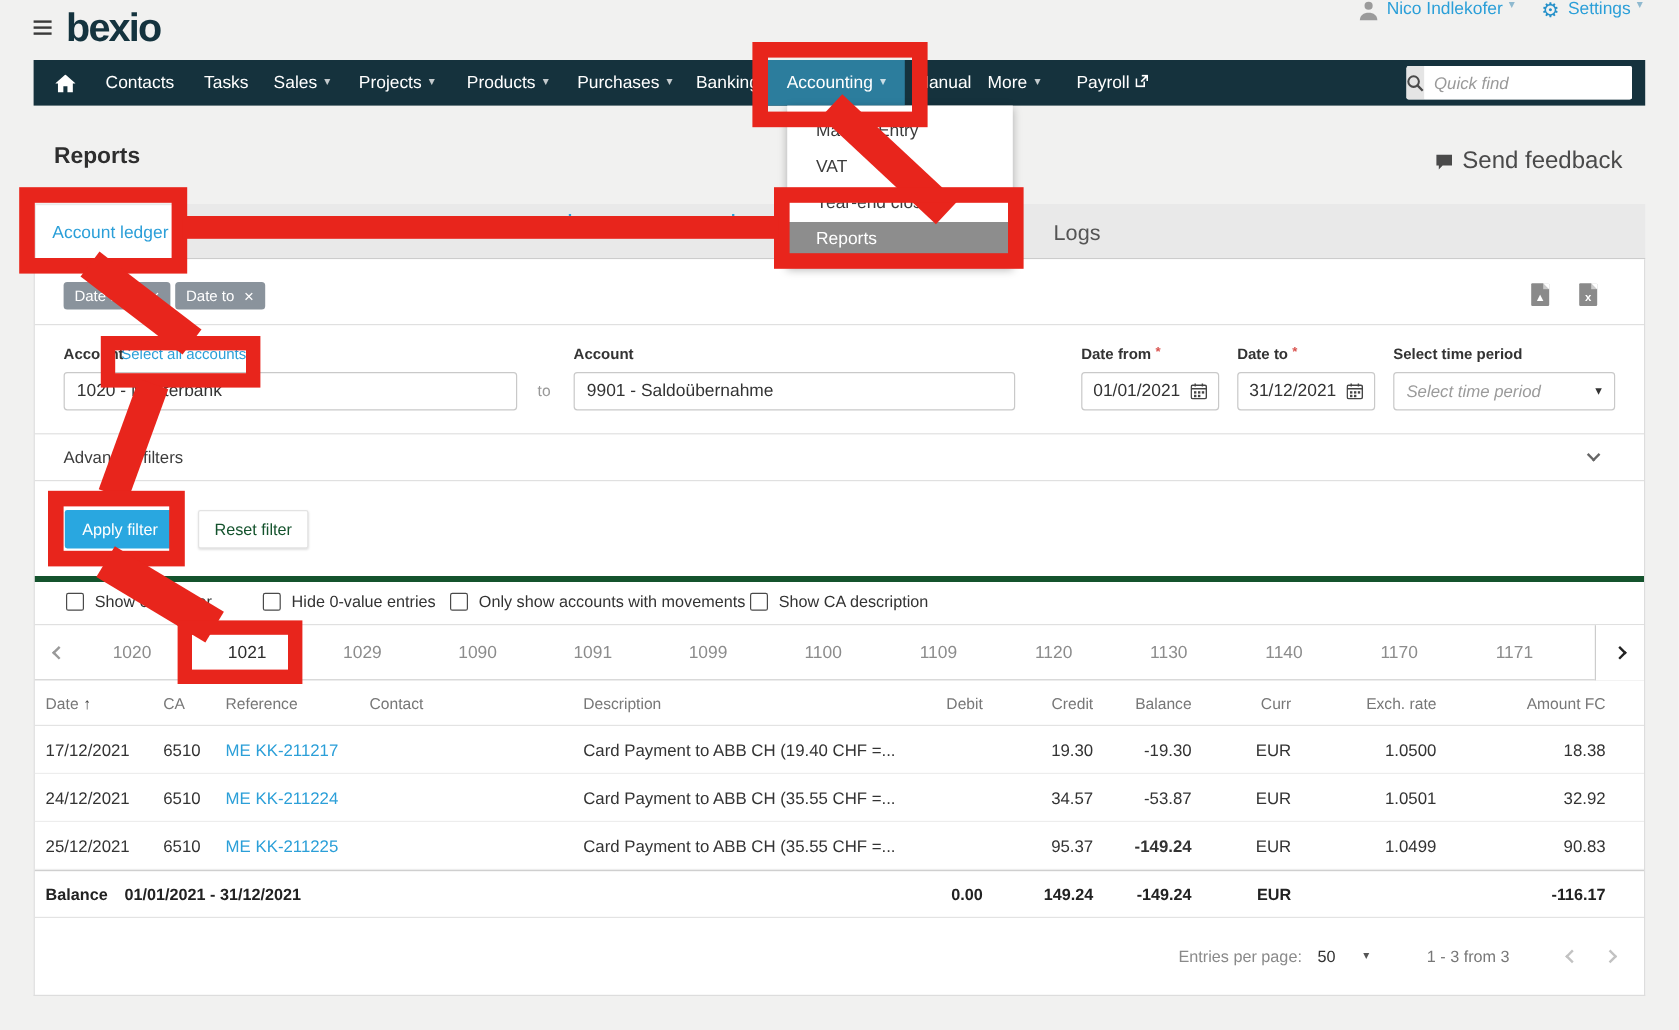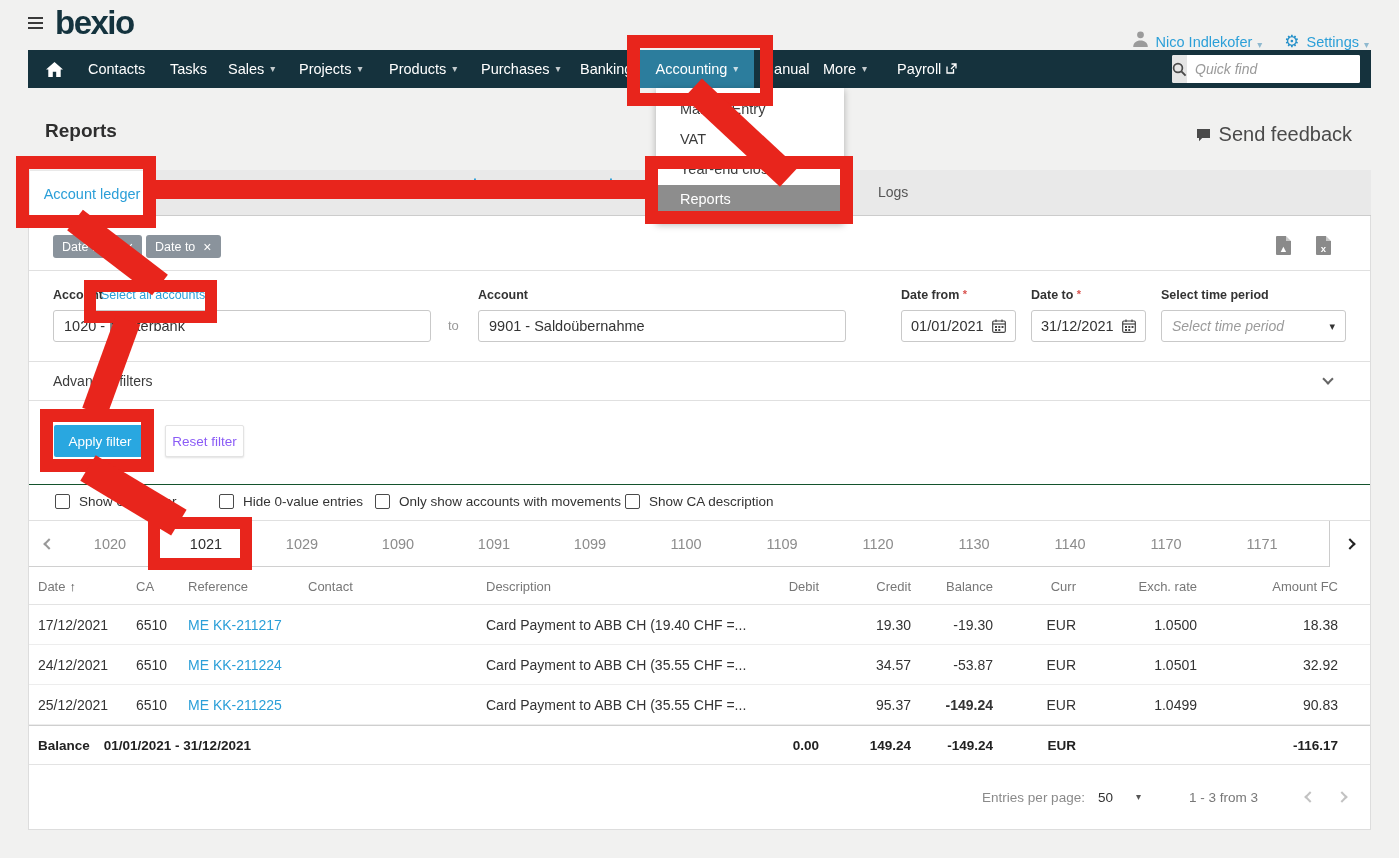--- a/index.html
+++ b/index.html
@@ -9,21 +9,21 @@
     background:#f1f1f0;
     position:relative;
     overflow:hidden;
     color:#333;
   }
   
   .topbar { position:absolute; top:0; left:0; width:1399px; height:50px; }
   .hamburger { position:absolute; left:28px; top:17px; width:15px; cursor:pointer; }
   .hamburger i { display:block; height:2px; background:#3a3a3a; margin-bottom:3px; }
   .logo { position:absolute; left:55px; top:4px; font-size:33px; font-weight:bold; color:#14333e; letter-spacing:-1.5px; }
-  .topbar-right { position:absolute; right:30px; top:0; height:50px; display:flex; align-items:flex-end; font-size:14.5px; color:#2b9fd8; }
+  .topbar-right { position:absolute; right:30px; top:0; height:50px; display:flex; align-items:flex-start; font-size:14.5px; color:#2b9fd8; }
   .topbar-right .lbl { margin:0 5px 0 7px; }
   .caret { font-size:10px; color:#2b9fd8; line-height:1; }
   .caret.dim { color:#8fb9cf; }
   .gear-glyph { font-size:17px; color:#2590c9; margin-left:22px; line-height:1; }
   
   .navbar { position:absolute; left:28px; top:50px; width:1343px; height:38px; background:#15323d; }
   .nav-item { position:absolute; top:0; height:38px; display:flex; align-items:center; color:#fff; font-size:14.5px; cursor:pointer; white-space:nowrap; }
   .nav-item .caret { color:rgba(255,255,255,.75); margin-left:6px; }
   .ni-home{left:18px} .ni-0{left:60px} .ni-1{left:142px} .ni-2{left:200px} .ni-3{left:271px}
   .ni-4{left:361px} .ni-5{left:453px} .ni-6{left:552px}
@@ -39,21 +39,21 @@
   .acc-menu .item { height:30px; line-height:30px; padding-left:24px; font-size:14.5px; color:#3c3c3c; cursor:pointer; }
   .acc-menu .item.highlight { background:#8d8d8d; color:#fff; height:28px; line-height:28px; margin:1px; padding-left:23px; }
   
   .page-title { position:absolute; left:45px; top:120px; font-size:19px; font-weight:bold; color:#2e2e2e; }
   .send-feedback { position:absolute; right:47px; top:123px; display:flex; align-items:center; gap:8px; font-size:20px; color:#4a4a4a; cursor:pointer; }
   
   .tabstrip { position:absolute; left:28px; top:170px; width:1343px; height:46px; background:#e9e9e9; border-bottom:1px solid #cccccc; z-index:1; }
   .tab-active { position:absolute; left:2px; top:1px; width:124px; height:45px; background:#fff; color:#2b9fd8; font-size:14.5px; display:flex; align-items:center; justify-content:center; cursor:pointer; }
   .tab-plus { position:absolute; top:3px; color:#2ba0da; font-size:17px; font-weight:bold; cursor:pointer; }
   .tp-1{left:442px} .tp-2{left:578px}
-  .tab-logs { position:absolute; left:850px; top:14px; color:#555; font-size:14px; cursor:pointer; }
+  .tab-logs { position:absolute; left:850px; top:14px; color:#555; font-size:18px; cursor:pointer; }
   
   .panel { position:absolute; left:28px; top:216px; width:1343px; height:614px; background:#fff; border:1px solid #ddd; border-top:none; z-index:1; }
   .sec { position:absolute; left:0; width:100%; }
   .sec-chips { top:0; height:55px; border-bottom:1px solid #e0e0e0; }
   .chip { position:absolute; top:19px; height:23px; background:#8a939c; border-radius:3px; color:#fff; font-size:12.5px; display:flex; align-items:center; gap:8px; padding:0 9px; cursor:pointer; }
   .chip .x { font-size:14px; line-height:1; cursor:pointer; }
   .chip-0{left:24px} .chip-1{left:117px}
   .file-icon { position:absolute; top:20px; width:15px; height:19px; background:#8a8a8a; border-radius:1px; cursor:pointer; }
   .file-icon::after { content:""; position:absolute; top:0; right:0; width:0; height:0; border-top:5px solid #fff; border-left:5px solid rgba(255,255,255,.55); }
   .file-icon .fl { position:absolute; bottom:1px; left:0; right:0; text-align:center; color:#fff; font-size:9.5px; font-weight:bold; }
@@ -74,24 +74,24 @@
   .selbox .ph { font-style:italic; color:#9b9b9b; font-size:14px; }
   .selbox .caret { color:#333; font-size:11px; }
   
   .sec-adv { top:146px; height:39px; border-bottom:1px solid #e0e0e0; }
   .adv-lbl { position:absolute; left:24px; top:11px; font-size:14px; color:#3c3c3c; }
   .chev { display:inline-block; width:8px; height:8px; border-right:2px solid #666; border-bottom:2px solid #666; }
   .chev.down { transform:rotate(45deg); }
   .chev.left { transform:rotate(135deg); }
   .chev.right { transform:rotate(-45deg); }
   .adv-chev { position:absolute; right:38px; top:13px; cursor:pointer; }
-  .sec-btns { top:185px; height:84px; border-bottom:1px solid #14532d; }
+  .sec-btns { top:185px; height:84px; border-bottom:5px solid #14532d; }
   .btn { position:absolute; top:24px; height:32px; border-radius:2px; font-size:13.5px; display:flex; align-items:center; justify-content:center; cursor:pointer; font-family:"Liberation Sans",sans-serif; }
   .btn-apply { left:25px; width:92px; background:#29a7e0; color:#fff; border:none; }
-  .btn-reset { left:136px; width:79px; background:#fff; color:#8b5cf6; border:1px solid #e3e3e3; box-shadow:0 1px 2px rgba(0,0,0,.12); }
+  .btn-reset { left:136px; width:92px; background:#fff; color:#14532d; border:1px solid #e3e3e3; box-shadow:0 1px 2px rgba(0,0,0,.12); }
   .sec-cbs { top:269px; height:36px; border-bottom:1px solid #e0e0e0; }
   .cb-group { position:absolute; top:9px; display:flex; align-items:center; cursor:pointer; }
   .cb-0{left:26px} .cb-1{left:190px} .cb-2{left:346px} .cb-3{left:596px}
   .cb-box { width:15px; height:15px; border:1.6px solid #4a4a4a; border-radius:2px; background:#fff; }
   .cb-lbl { margin-left:9px; font-size:13.5px; color:#333; }
   
   .sec-acct { top:305px; height:46px; border-bottom:1px solid #d0d0d0; }
   .acct-chev-l { position:absolute; left:16px; top:19px; border-color:#999; cursor:pointer; }
   .acct-nums { position:absolute; left:33px; top:0; height:46px; display:flex; }
   .acct-num { width:96px; height:46px; display:flex; align-items:center; justify-content:center; font-size:14.5px; color:#8c8c8c; cursor:pointer; }

